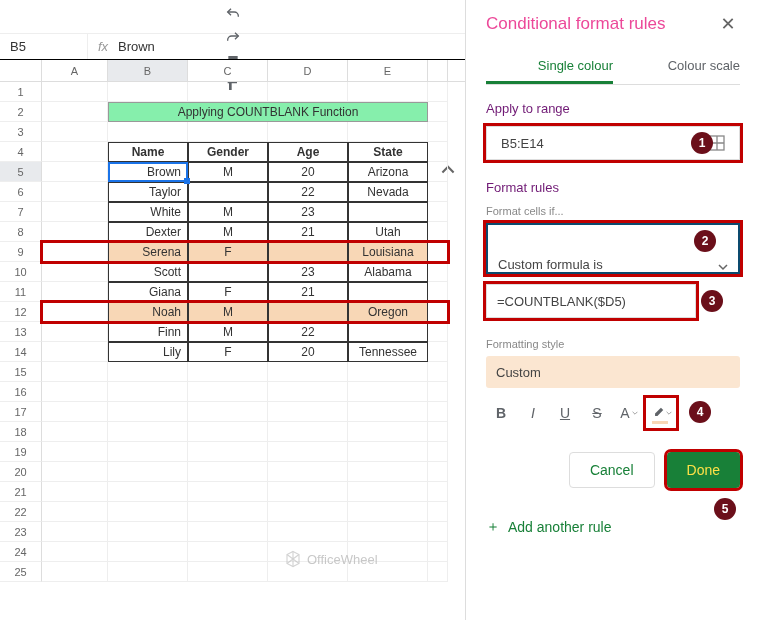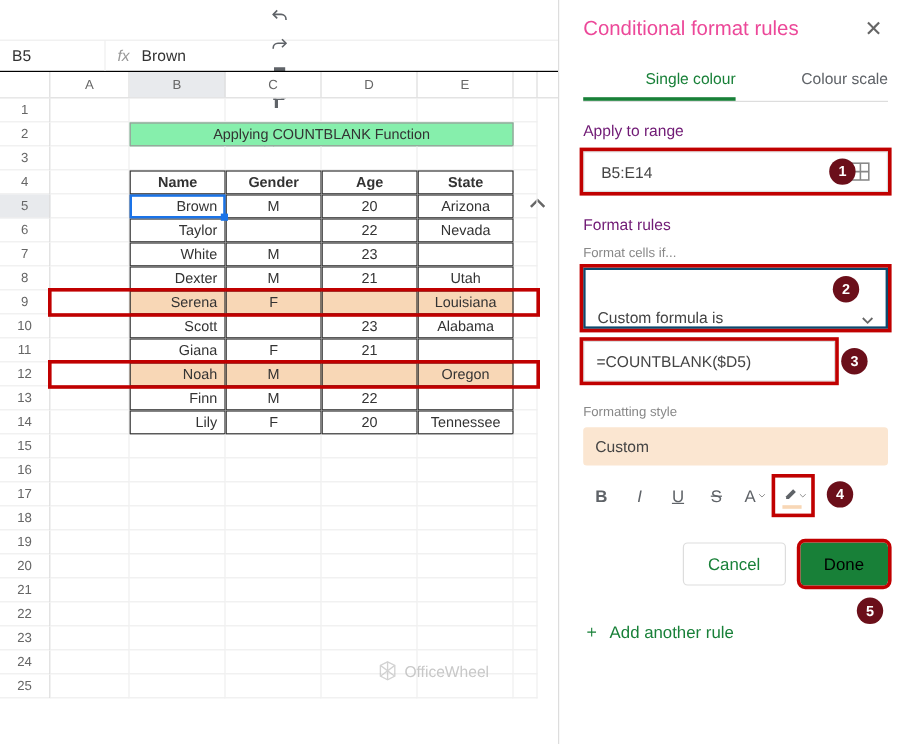--- a/index.html
+++ b/index.html
@@ -42,21 +42,21 @@
   .hdr-cell { background:#fff; font-weight:bold; border:1px solid #333; justify-content:center;}
   .data-cell { border:1px solid #333; background:#fff; justify-content:center;}
   .data-cell.left { justify-content:flex-end; }
   .hl { background:#f8d7b6; }
   .active-cell { outline:2px solid #1a73e8; outline-offset:-2px; position:relative;}
   .active-cell::after{content:""; position:absolute; right:-3px; bottom:-3px; width:6px; height:6px; background:#1a73e8;}
 
   .red-out { outline:3px solid #c00000; outline-offset:-1px; }
 
   
-  .wm { position:absolute; left:314px; top:490px; color:#bbb; font-size:13px; display:flex; align-items:center; gap:5px; opacity:0.8;}
+  .wm { position:absolute; left:284px; top:490px; color:#bbb; font-size:13px; display:flex; align-items:center; gap:5px; opacity:0.8;}
   .wm svg{opacity:0.8;}
 
   
   .sb-title-row { display:flex; align-items:center; justify-content:space-between; margin-bottom:14px;}
   .sb-title { font-size:17px; color:#ec4899;}
   .sb-close { color:#666; font-size:18px; width:24px; height:24px; display:flex; align-items:center; justify-content:center;}
   .tabs { display:flex; border-bottom:1px solid #ddd; margin-bottom:16px;}
   .tab { flex:1; text-align:right; padding:8px 0; font-size:13px; color:#5f6368;}
   .tab.active { color:#188038; border-bottom:3px solid #188038; font-weight:500;}
   .sb-label { font-size:13px; color:#701a75; margin-bottom:10px;}
@@ -66,21 +66,21 @@
   .select-box { border:2px solid #0c4a6e; height:51px; display:flex; align-items:flex-end; padding:0 10px; font-size:13px; color:#444; justify-content:space-between;}
   .formula-box { border:1px solid #ddd; height:34px; display:flex; align-items:center; padding:0 10px; font-size:13px; color:#444;}
   .style-box { background:#fbe6d1; height:32px; display:flex; align-items:center; padding:0 10px; font-size:13px; color:#444; border-radius:3px; margin-bottom:10px;}
   .fmt-btns { display:flex; gap:2px; align-items:center;}
   .fmt-btn { width:30px; height:30px; display:flex; align-items:center; justify-content:center; color:#5f6368; font-size:14px;}
   .fmt-btn.fill { position:relative;}
   .fmt-btn.fill::after{content:""; position:absolute; bottom:4px; left:6px; right:8px; height:3px; background:#f8d7b6;}
   .btn-row { display:flex; gap:12px; justify-content:flex-end; margin-top:24px;}
   .btn { height:36px; padding:0 20px; border-radius:4px; font-size:14px; display:flex; align-items:center; font-weight:500;}
   .btn-cancel { background:#fff; border:1px solid #ddd; color:#188038;}
-  .btn-done { background:#188038; color:#000000;}
+  .btn-done { background:#188038; color:#fde047;}
   .add-rule { color:#188038; font-size:14px; display:flex; align-items:center; gap:8px; margin-top:30px; font-weight:500;}
 
   .callout { outline:3px solid #c00000; outline-offset:0; position:relative;}
   .badge { position:absolute; width:22px; height:22px; border-radius:50%; background:#6b0f1a; color:#fff; font-size:12px; font-weight:bold; display:flex; align-items:center; justify-content:center;}
   .b1{right:26px; top:5px;} .b2{right:22px; top:5px;} .b3{right:-28px; top:5px;} .b4{right:-35px; top:3px;} .b5{right:4px; top:46px;}
 
   svg { display:block; }
 </style>
 </head>
 <body>

